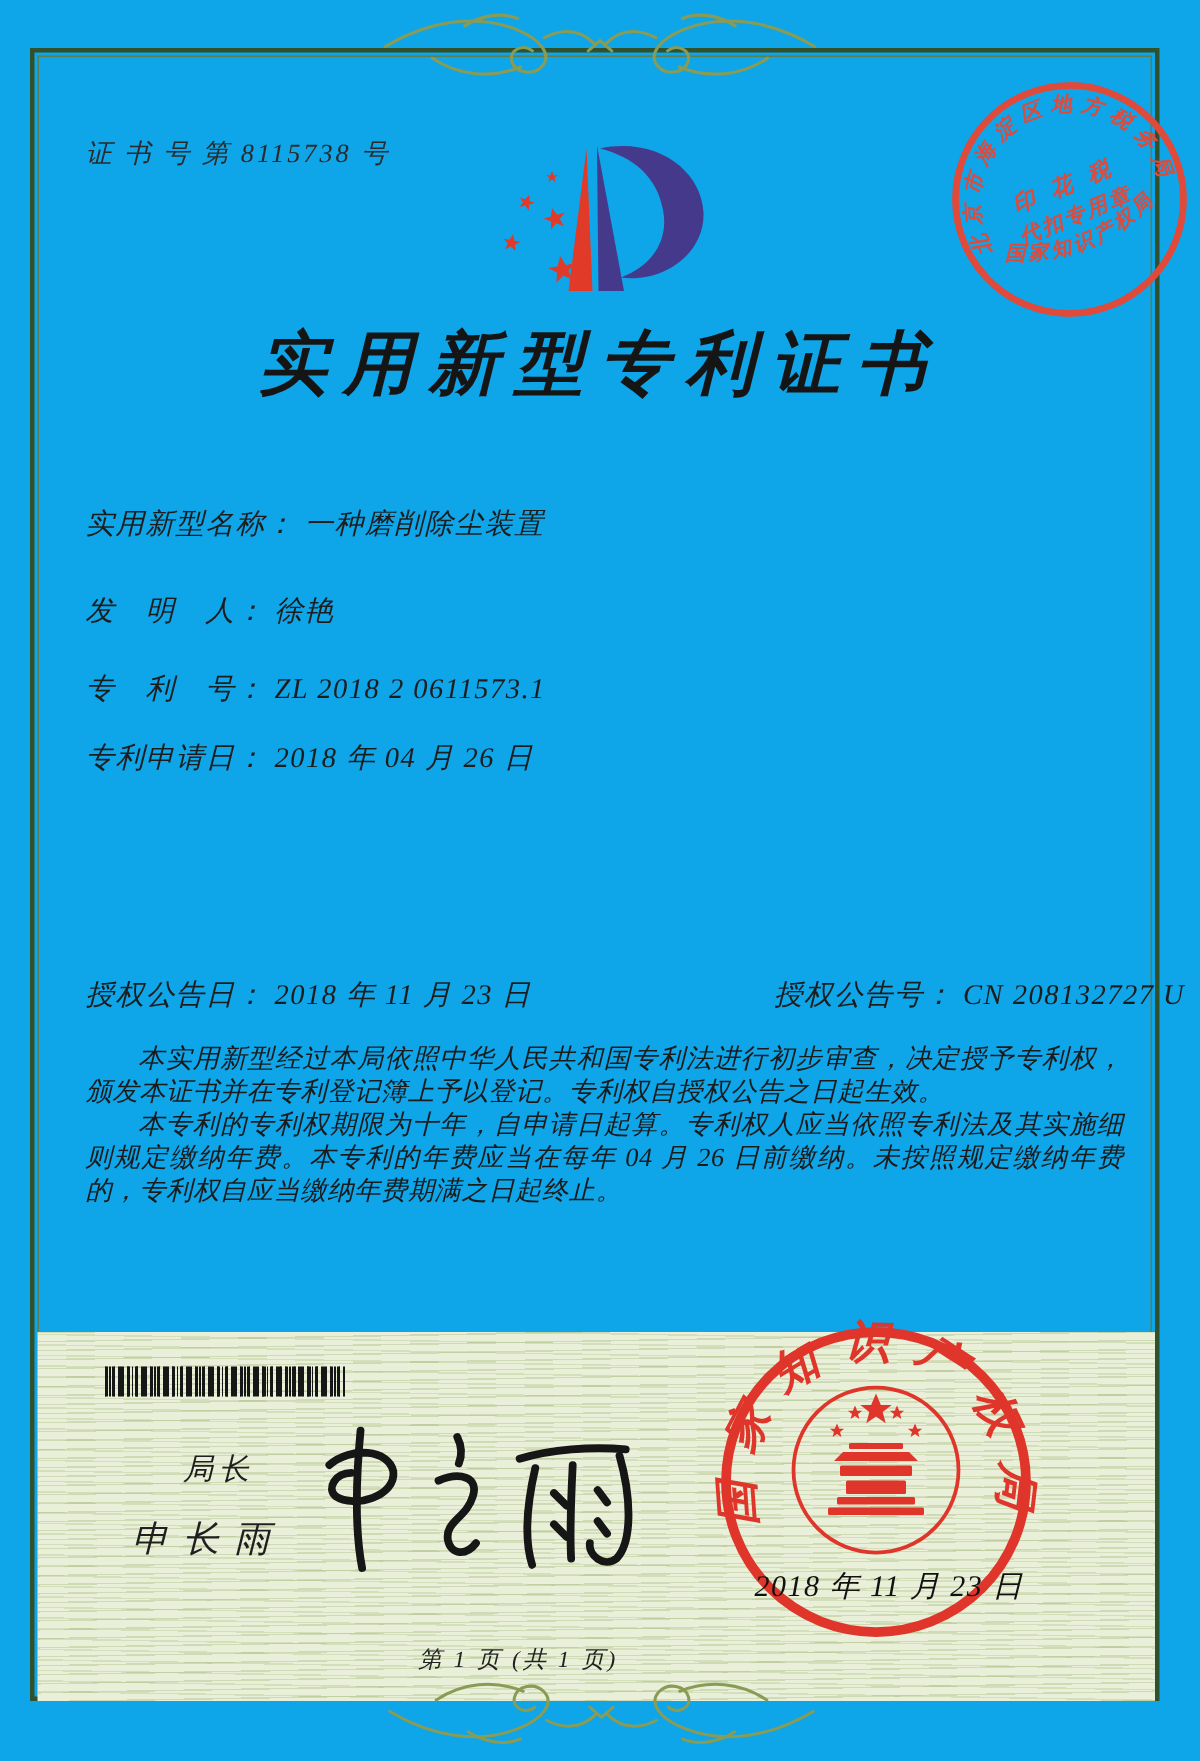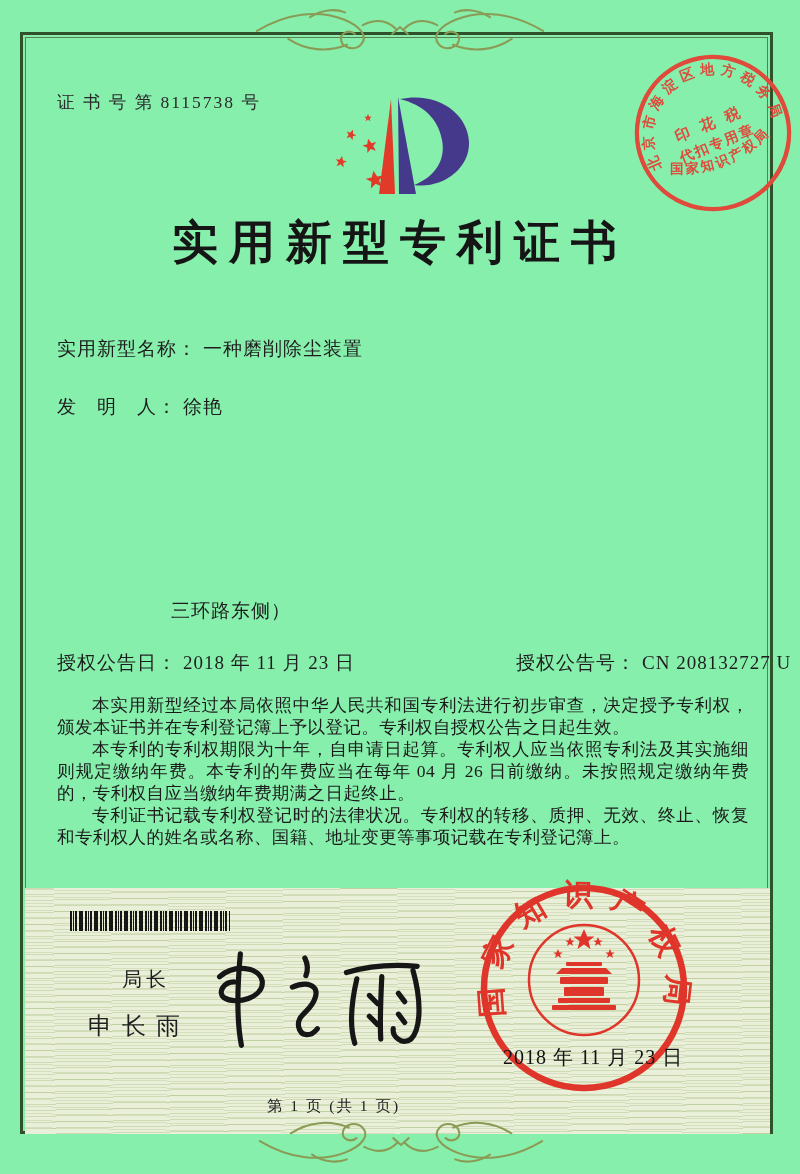--- a/index.html
+++ b/index.html
@@ -1,19 +1,19 @@
 <!DOCTYPE html>
 <html><head>
 <meta charset="utf-8">
 <style>
   html,body{margin:0;padding:0;background:#e9e6da;}
   .page{
     position:relative;width:800px;height:1174px;margin:0 auto;
-    background:#86efac;overflow:hidden;
-    font-family:"Liberation Serif","DejaVu Serif",serif;color:#1f1f1f;
+    background:#0ea5e9;overflow:hidden;
+    font-family:"Liberation Serif","DejaVu Serif",serif;color:#1f1f1f;font-style:italic;
   }
   .abs{position:absolute;}
   
   .frame{
     position:absolute;left:20px;top:32px;width:753px;height:1102px;
     border:3px solid #31512c;box-sizing:border-box;
   }
   .frame-inner{
     position:absolute;left:2px;top:2px;right:2px;bottom:2px;
     border:1px solid #5d7d52;
@@ -48,21 +48,21 @@
       repeating-linear-gradient(90deg,#161616 0 2px,transparent 2px 5px),
       repeating-linear-gradient(90deg,#161616 0 1px,transparent 1px 3px);
   }
   .officer-title{position:absolute;left:88px;top:966px;font-size:20px;letter-spacing:4px;margin-left:34px;}
   .officer-name{position:absolute;left:88px;top:1010px;font-size:24px;letter-spacing:10px;}
   .seal-date{
     position:absolute;left:503px;top:1044px;font-size:20px;letter-spacing:1px;color:#111;
     white-space:nowrap;
   }
   .footer{
-    position:absolute;left:12px;top:1096px;width:643px;text-align:center;
+    position:absolute;left:24px;top:1096px;width:643px;text-align:center;
     font-size:15.5px;letter-spacing:2px;color:#222;
   }
   .stamp-top{transform:rotate(-22deg);}
   svg text{font-family:"Liberation Serif","DejaVu Serif",serif;}
 </style>
 </head>
 <body>
 
 <div class="page">
 
@@ -131,34 +131,38 @@
   </svg>
 
   <div class="title">实用新型专利证书</div>
 
   <div class="row" style="top:394px">
     <span>发　明　人：</span><span class="val">徐艳</span>
   </div>
   <div class="row" style="top:336px">
     <span>实用新型名称：</span><span class="val">一种磨削除尘装置</span>
   </div>
+  <div class="row" style="top:446px">
+    <span>专　利　号：</span><span class="val">ZL 2018 2 0611573.1</span>
+  </div>
+  <div class="row" style="top:492px">
+    <span>专利申请日：</span><span class="val">2018 年 04 月 26 日</span>
+  </div>
   <div class="row" style="top:598px">
-    <div class="addr-line2">三环路东侧）</div>
   </div>
   <div class="row" style="top:650px;width:692px">
     <span>授权公告日：</span><span class="val">2018 年 11 月 23 日</span>
     <span class="grant-right">
       <span>授权公告号：</span><span class="val">CN 208132727 U</span>
     </span>
   </div>
 
   <div class="bodytext">
     <p>本实用新型经过本局依照中华人民共和国专利法进行初步审查，决定授予专利权，颁发本证书并在专利登记簿上予以登记。专利权自授权公告之日起生效。</p>
     <p>本专利的专利权期限为十年，自申请日起算。专利权人应当依照专利法及其实施细则规定缴纳年费。本专利的年费应当在每年 04 月 26 日前缴纳。未按照规定缴纳年费的，专利权自应当缴纳年费期满之日起终止。</p>
-    <p>专利证书记载专利权登记时的法律状况。专利权的转移、质押、无效、终止、恢复和专利权人的姓名或名称、国籍、地址变更等事项记载在专利登记簿上。</p>
   </div>
 
   <div class="barcode"></div>
 
   <div class="officer-title">局长</div>
   <div class="officer-name">申长雨</div>
 
   <svg class="abs" style="left:205px;top:945px;" width="260" height="105" viewBox="0 0 250 100">
     <g stroke="#161616" fill="none" stroke-width="5" stroke-linecap="round" stroke-linejoin="round">
       <path d="M34,8 C31,40 30,70 35,96"></path>

